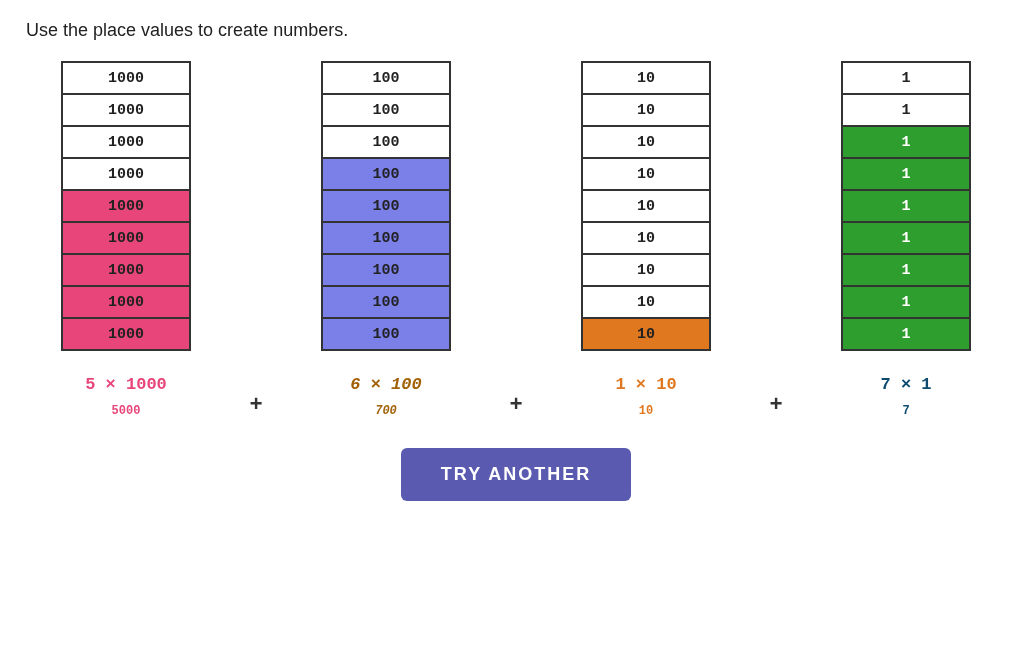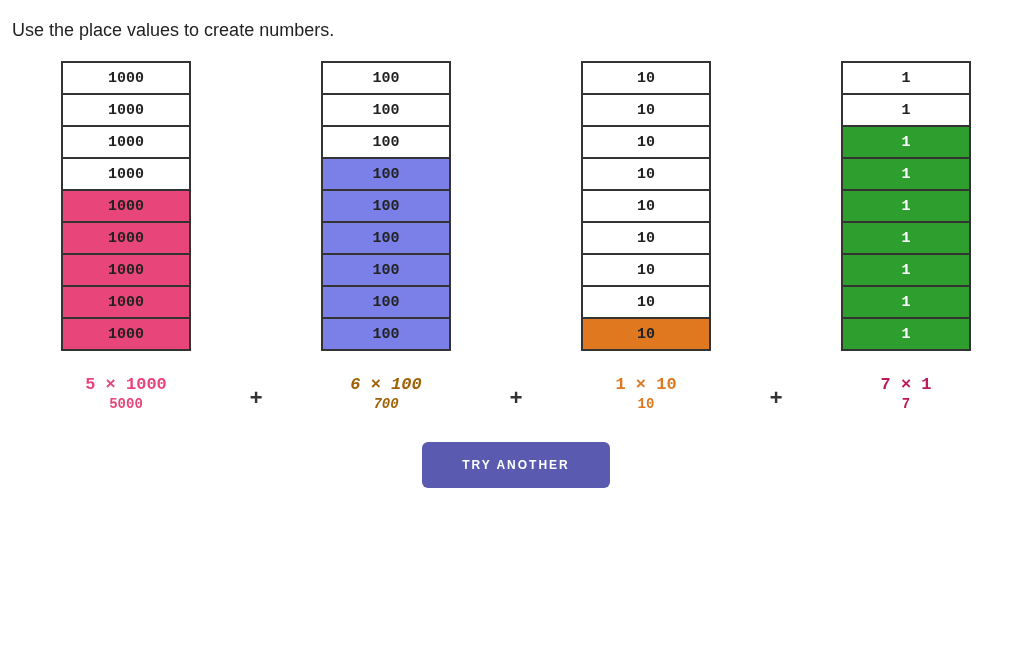--- a/index.html
+++ b/index.html
@@ -9,21 +9,21 @@
       width: 1032px;
       height: 645px;
       overflow: hidden;
       position: relative;
     }
 
     .instruction {
       font-family: Arial, sans-serif;
       font-size: 18px;
       color: #222;
-      padding: 20px 0 10px 12px;
+      padding: 20px 0 10px 26px;
     }
 
     .main-content {
       display: flex;
       flex-direction: column;
       align-items: center;
       padding-top: 10px;
     }
 
     .blocks-table {
@@ -62,45 +62,45 @@
       color: #fff;
     }
 
     .formula-row {
       margin-top: 24px;
       font-size: 17px;
       font-weight: bold;
     }
 
     .value-row {
-      font-size: 14px;
-      font-weight: bold;
-      margin-top: 2px;
+      font-size: 12px;
+      font-weight: bold;
+      margin-top: 10px;
     }
 
     .pink { color: #e8457a; }
     .purple { color: #a16207; font-style: italic; }
     .orange { color: #e07820; }
-    .green { color: #be185d; font-family: Liberation Mono, monospace; }
+    .green { color: #0c4a6e; font-family: Liberation Mono, monospace; }
 
     .result-row {
       margin-top: 10px;
       font-size: 22px;
       font-weight: bold;
       letter-spacing: 8px;
     }
 
     .try-another-btn {
       margin-top: 30px;
       background: #5a5ab0;
       color: #fff;
       border: none;
       border-radius: 6px;
       padding: 16px 40px;
-      font-size: 12px;
+      font-size: 18px;
       font-weight: bold;
       letter-spacing: 2px;
       cursor: pointer;
       font-family: Arial, sans-serif;
     }
 
     .formula-outer {
       display: flex;
       flex-direction: row;
       align-items: flex-end;

